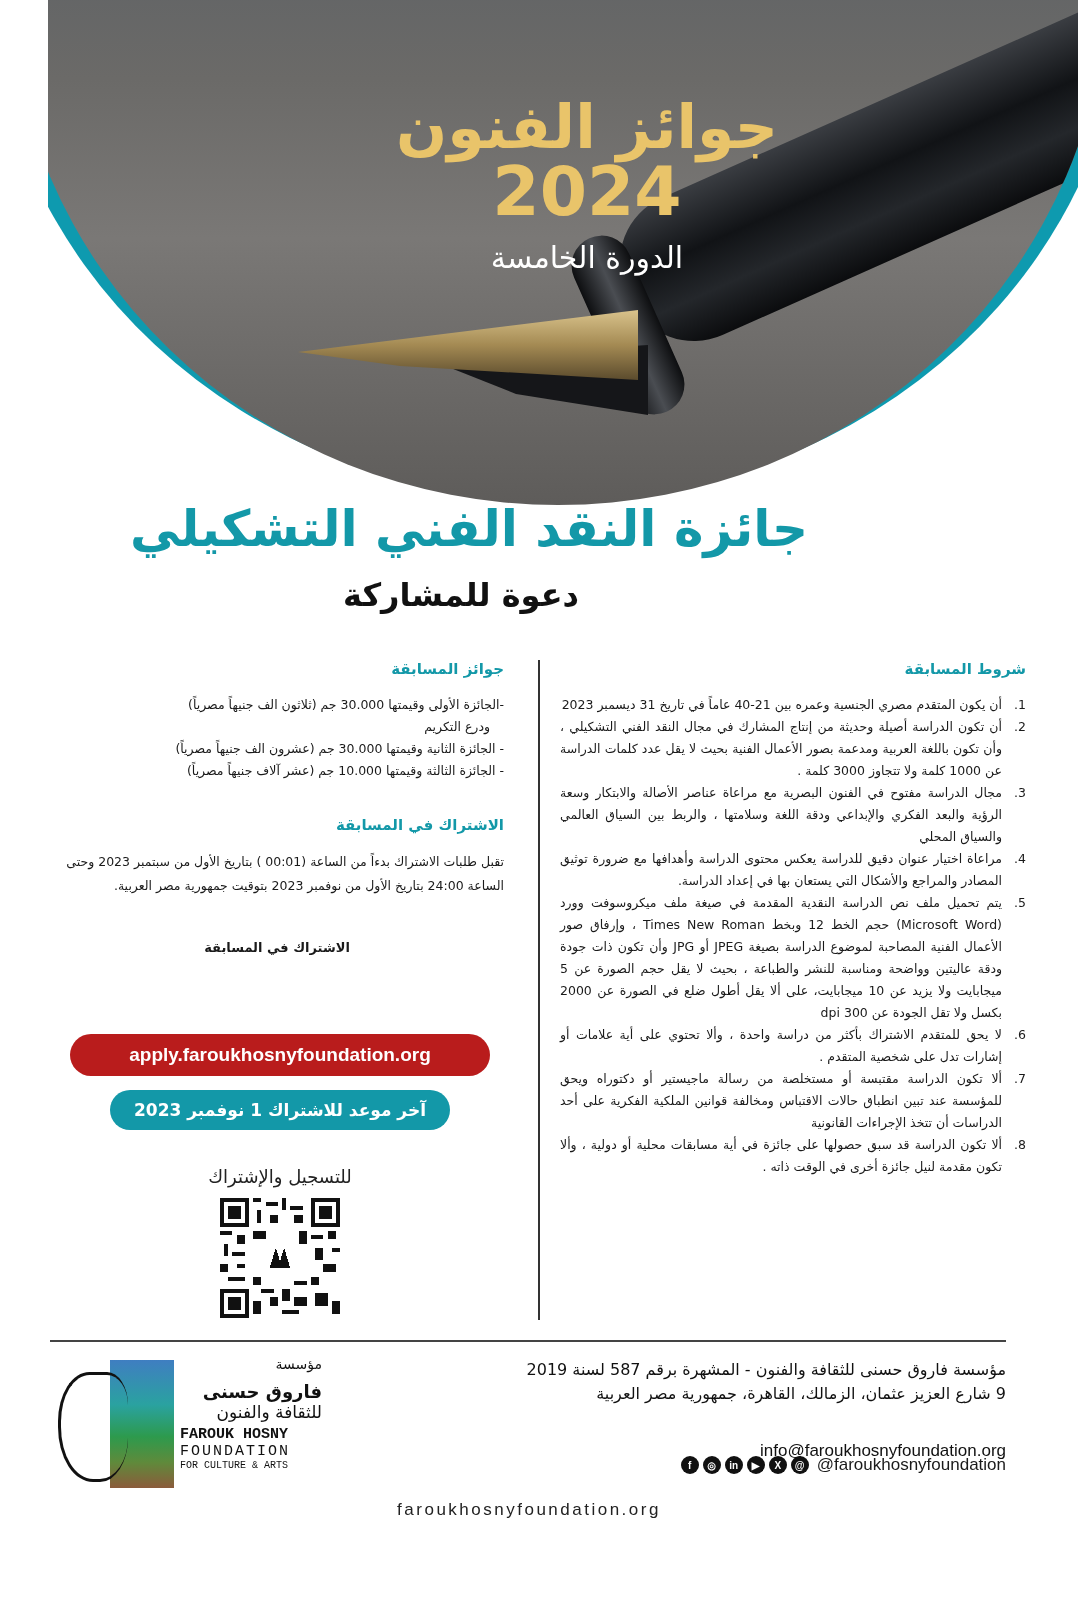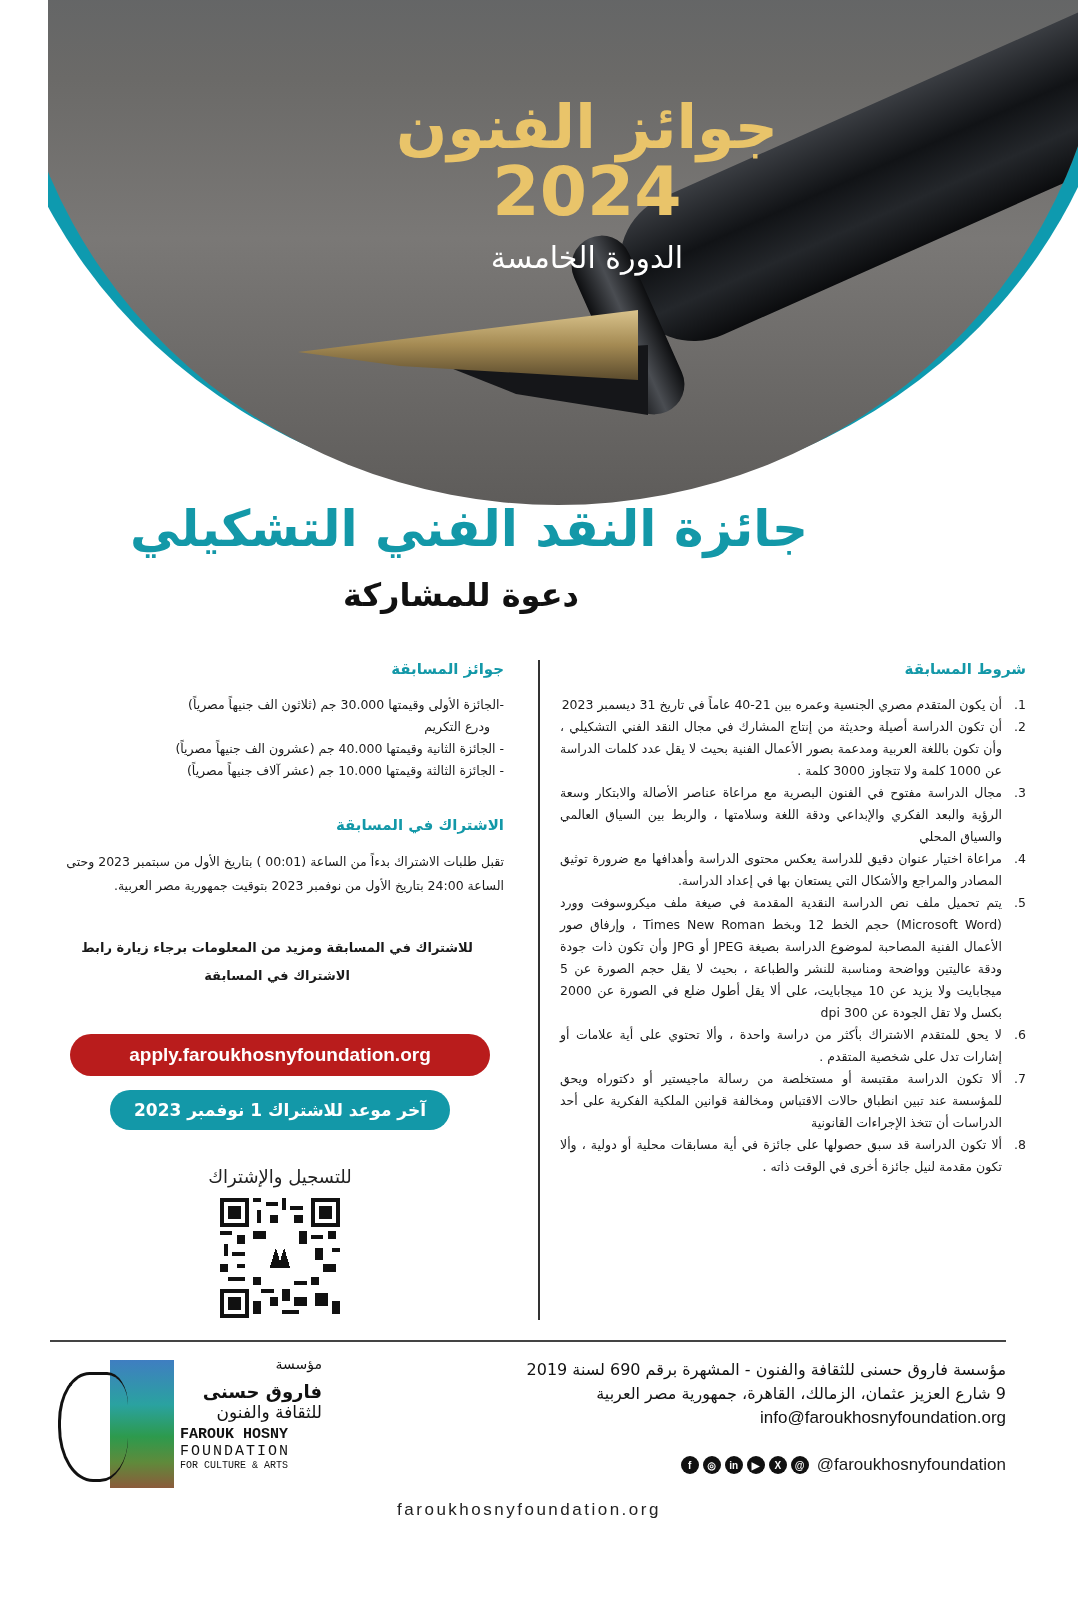--- a/index.html
+++ b/index.html
@@ -95,21 +95,21 @@
     .qr {
       position: absolute; left: 220px; top: 1198px; width: 120px; height: 120px;
     }
 
     
     .divider-h { position: absolute; left: 50px; top: 1340px; width: 956px; height: 1.5px; background: #444; }
     .footer-info {
       position: absolute; right: 72px; top: 1358px; width: 580px; direction: rtl; text-align: right;
       font-size: 16px; line-height: 24px; color: #111;
     }
-    .footer-info .ltr { direction: ltr; display: block; text-align: right; font-family: "Liberation Sans", sans-serif; font-size: 17px; }
+    .footer-info .ltr { direction: ltr; display: block; text-align: right; font-family: "Liberation Sans", sans-serif; font-size: 17px; margin-top: 33px; }
     .social-row {
       position: absolute; right: 72px; top: 1455px; display: flex; align-items: center; gap: 4px; direction: ltr;
     }
     .soc {
       width: 18px; height: 18px; border-radius: 50%; background: #111; color: #fff;
       font-size: 10px; font-weight: bold; display: flex; align-items: center; justify-content: center;
       font-family: "Liberation Sans", sans-serif;
     }
     .handle { font-family: "Liberation Sans", sans-serif; font-size: 17px; margin-left: 4px; }
     .site-url {
@@ -169,29 +169,28 @@
     <li><span class="num">7.</span><span>ألا تكون الدراسة مقتبسة أو مستخلصة من رسالة ماجيستير أو دكتوراه ويحق للمؤسسة عند تبين انطباق حالات الاقتباس ومخالفة قوانين الملكية الفكرية على أحد الدراسات أن تتخذ الإجراءات القانونية</span></li>
     <li><span class="num">8.</span><span>ألا تكون الدراسة قد سبق حصولها على جائزة في أية مسابقات محلية أو دولية ، وألا تكون مقدمة لنيل جائزة أخرى في الوقت ذاته .</span></li>
   </ol>
 </div>
 
 <div class="col col-left">
   <div class="sec-heading">جوائز المسابقة</div>
   <div class="prizes">
     <div>-الجائزة الأولى وقيمتها 30.000 جم (ثلاثون الف جنيهاً مصرياً)</div>
     <div class="indent">ودرع التكريم</div>
-    <div>- الجائزة الثانية وقيمتها 40.000 جم (عشرون الف جنيهاً مصرياً)</div>
+    <div>- الجائزة الثانية وقيمتها 30.000 جم (عشرون الف جنيهاً مصرياً)</div>
     <div>- الجائزة الثالثة وقيمتها 10.000 جم (عشر آلاف جنيهاً مصرياً)</div>
   </div>
 
   <div class="sec-heading" style="margin-top:34px;">الاشتراك في المسابقة</div>
   <div class="para">تقبل طلبات الاشتراك بدءاً من الساعة (00:01 ) بتاريخ الأول من سبتمبر 2023 وحتى الساعة 24:00 بتاريخ الأول من نوفمبر 2023 بتوقيت جمهورية مصر العربية.</div>
 
   <div class="cta-text">
-    <div>للاشتراك في المسابقة ومزيد من المعلومات برجاء زيارة رابط</div>
     <div>الاشتراك في المسابقة</div>
   </div>
 </div>
 
 <a class="btn-url">apply.faroukhosnyfoundation.org</a>
 <div class="btn-deadline">آخر موعد للاشتراك 1 نوفمبر 2023</div>
 
 <div class="qr-label">للتسجيل والإشتراك</div>
 <svg class="qr" viewBox="0 0 29 29" shape-rendering="crispEdges">
   <rect width="29" height="29" fill="#fff"></rect>
@@ -251,21 +250,21 @@
     <div class="logo-ar1">مؤسسة</div>
     <div class="logo-ar2">فاروق حسنى</div>
     <div class="logo-ar3">للثقافة والفنون</div>
     <div class="logo-en logo-en1">FAROUK HOSNY</div>
     <div class="logo-en logo-en2">FOUNDATION</div>
     <div class="logo-en logo-en3">FOR CULTURE &amp; ARTS</div>
   </div>
 </div>
 
 <div class="footer-info">
-  <div>مؤسسة فاروق حسنى للثقافة والفنون - المشهرة برقم 690 لسنة 2019</div>
+  <div>مؤسسة فاروق حسنى للثقافة والفنون - المشهرة برقم 587 لسنة 2019</div>
   <div>9 شارع العزيز عثمان، الزمالك، القاهرة، جمهورية مصر العربية</div>
   <span class="ltr">info@faroukhosnyfoundation.org</span>
 </div>
 
 <div class="social-row">
   <span class="soc">f</span>
   <span class="soc">◎</span>
   <span class="soc">in</span>
   <span class="soc">▶</span>
   <span class="soc">X</span>

